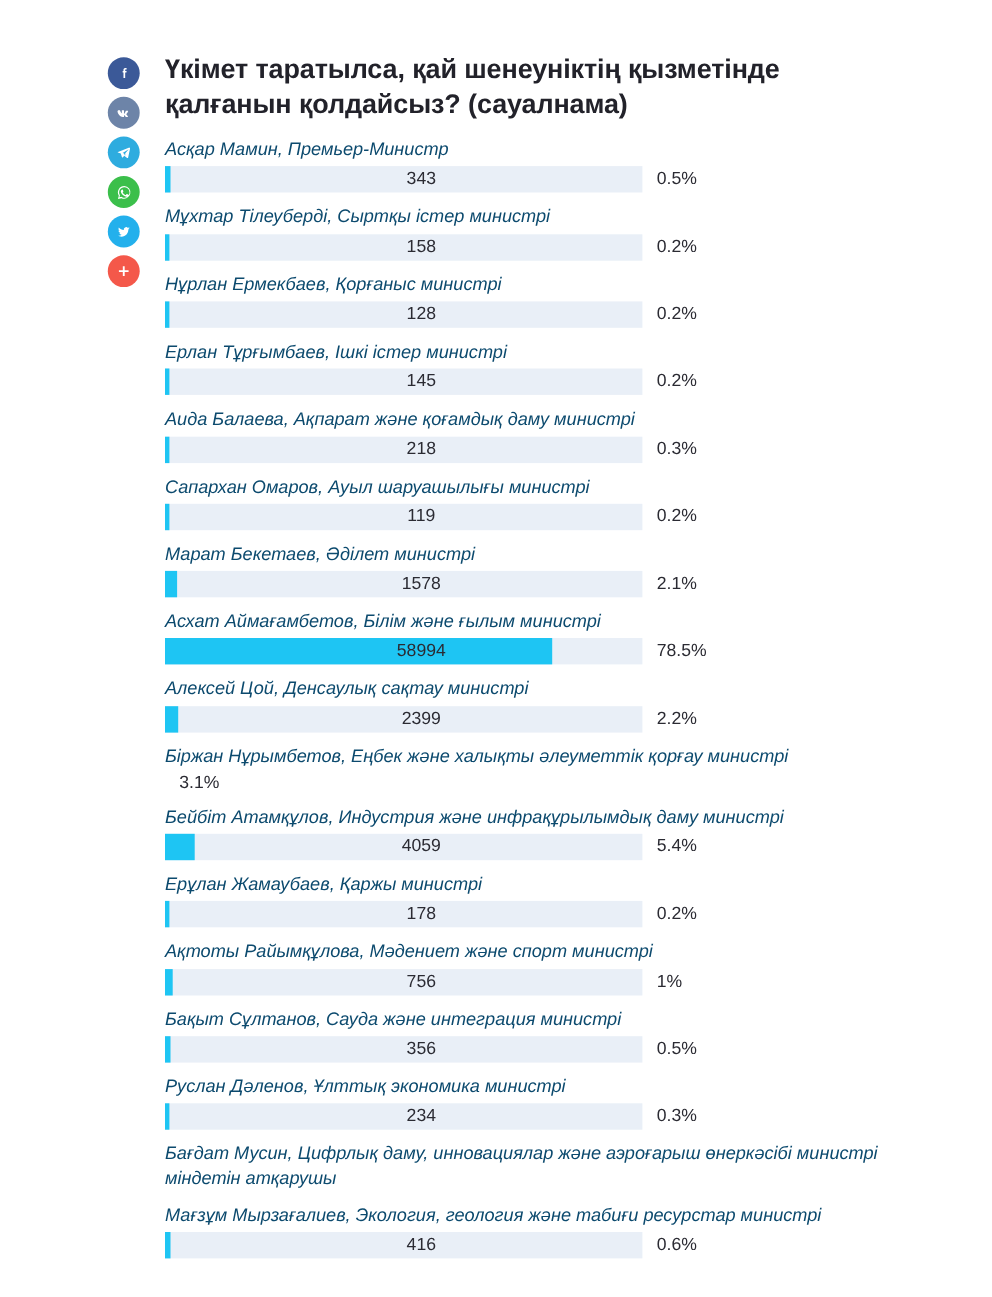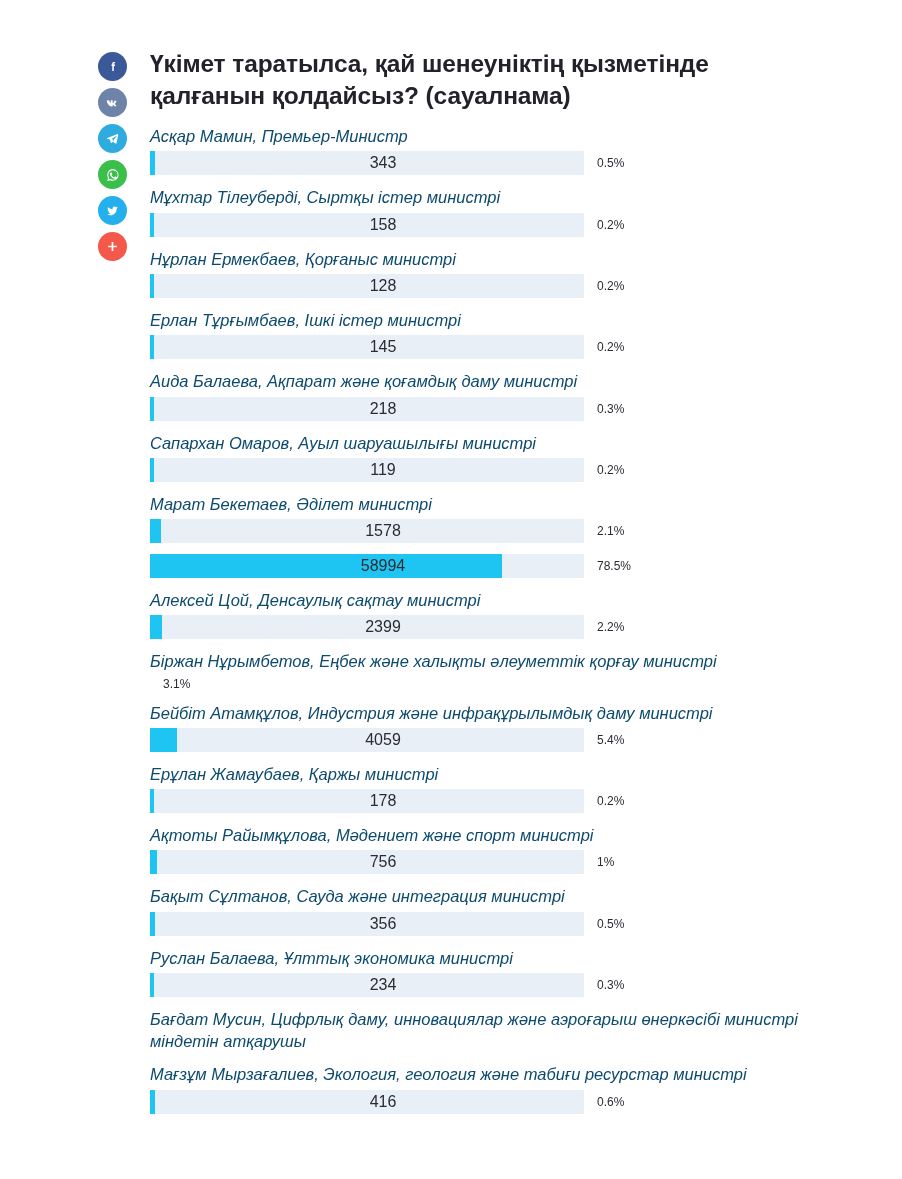--- a/index.html
+++ b/index.html
@@ -108,21 +108,21 @@
     top: 0;
     width: 100%;
     height: 24px;
     line-height: 24px;
     text-align: center;
     font-size: 16px;
     color: #2b2b33;
   }
 
   .bar-pct {
-    font-size: 12px;
+    font-size: 16px;
     color: #2b2b33;
     margin-left: 13px;
     white-space: nowrap;
   }
 </style>
 </head>
 <body>
 
 <div class="page">
 
@@ -247,20 +247,21 @@
           <div class="row-label">Марат Бекетаев, Әділет министрі</div>
           <div class="row-meter">
             <div class="bar-track">
               <div class="bar-fill" style="width: 2.6%; background: rgb(30, 197, 243);"></div>
               <div class="bar-count">1578</div>
             </div>
             <div class="bar-pct">2.1%</div>
           </div>
         </li>
         <li class="poll-row">
+          <div class="row-label">Асхат Аймағамбетов, Білім және ғылым министрі</div>
           <div class="row-meter">
             <div class="bar-track">
               <div class="bar-fill" style="width: 81%; background: rgb(30, 197, 243);"></div>
               <div class="bar-count">58994</div>
             </div>
             <div class="bar-pct">78.5%</div>
           </div>
         </li>
         <li class="poll-row">
           <div class="row-label">Алексей Цой, Денсаулық сақтау министрі</div>
@@ -312,21 +313,21 @@
           <div class="row-label">Бақыт Сұлтанов, Сауда және интеграция министрі</div>
           <div class="row-meter">
             <div class="bar-track">
               <div class="bar-fill" style="width: 1.2%; background: rgb(30, 197, 243);"></div>
               <div class="bar-count">356</div>
             </div>
             <div class="bar-pct">0.5%</div>
           </div>
         </li>
         <li class="poll-row">
-          <div class="row-label">Руслан Балаева, Ұлттық экономика министрі</div>
+          <div class="row-label">Руслан Дәленов, Ұлттық экономика министрі</div>
           <div class="row-meter">
             <div class="bar-track">
               <div class="bar-fill" style="width: 0.9%; background: rgb(30, 197, 243);"></div>
               <div class="bar-count">234</div>
             </div>
             <div class="bar-pct">0.3%</div>
           </div>
         </li>
         <li class="poll-row">
           <div class="row-label">Бағдат Мусин, Цифрлық даму, инновациялар және аэроғарыш өнеркәсібі министрі

